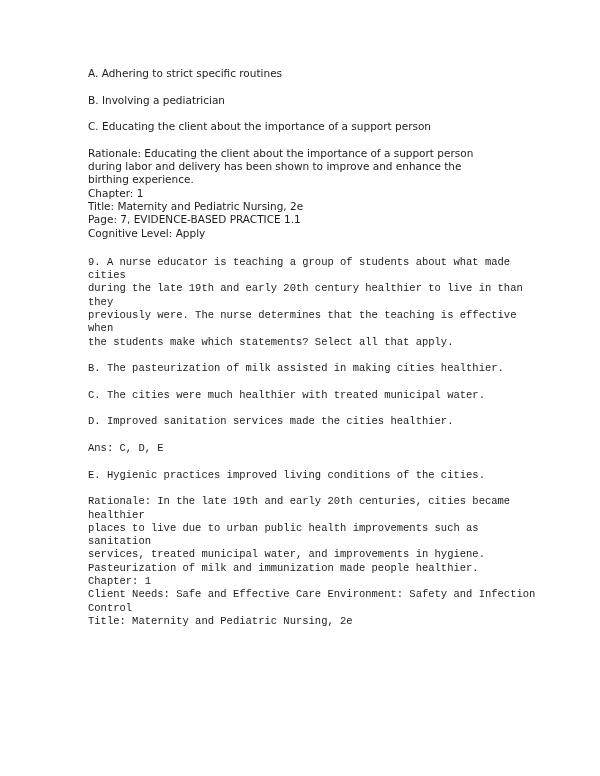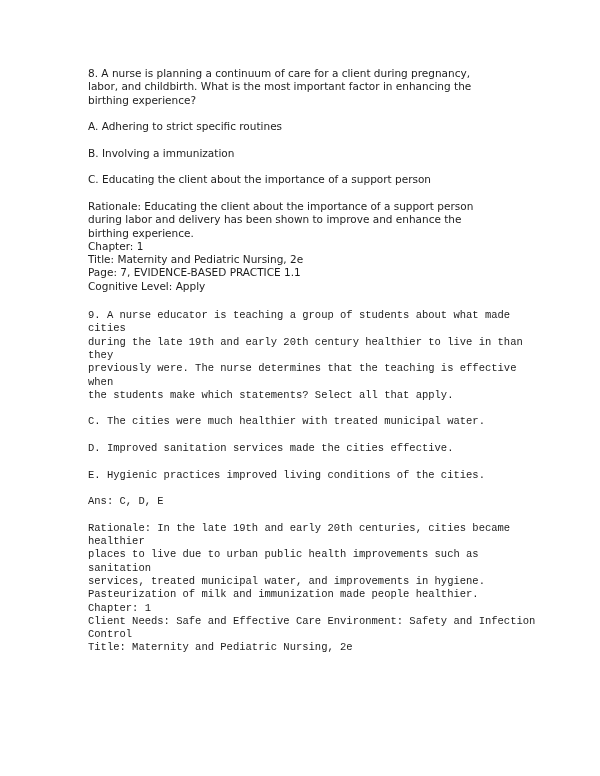--- a/index.html
+++ b/index.html
@@ -30,44 +30,42 @@
     margin-top: 16px;
     font-family: Liberation Mono, monospace;
   }
 </style>
 </head>
 <body>
 
 <div class="doc">
 
   <section class="question">
-    <p>8. A nurse is planning a continuum of care for a client during pregnancy,
-labor, and childbirth. What is the most important factor in enhancing the
-birthing experience?</p>
     <p>A. Adhering to strict specific routines</p>
-    <p>B. Involving a immunization</p>
+    <p>B. Involving a pediatrician</p>
     <p>C. Educating the client about the importance of a support person</p>
     <p>Rationale: Educating the client about the importance of a support person
 during labor and delivery has been shown to improve and enhance the
 birthing experience.
 Chapter: 1
 Title: Maternity and Pediatric Nursing, 2e
 Page: 7, EVIDENCE-BASED PRACTICE 1.1
 Cognitive Level: Apply</p>
   </section>
 
   <section class="question">
     <p>9. A nurse educator is teaching a group of students about what made cities
 during the late 19th and early 20th century healthier to live in than they
 previously were. The nurse determines that the teaching is effective when
 the students make which statements? Select all that apply.</p>
+    <p>B. The pasteurization of milk assisted in making cities healthier.</p>
     <p>C. The cities were much healthier with treated municipal water.</p>
-    <p>D. Improved sanitation services made the cities effective.</p>
+    <p>D. Improved sanitation services made the cities healthier.</p>
+    <p>Ans: C, D, E</p>
     <p>E. Hygienic practices improved living conditions of the cities.</p>
-    <p>Ans: C, D, E</p>
     <p>Rationale: In the late 19th and early 20th centuries, cities became healthier
 places to live due to urban public health improvements such as sanitation
 services, treated municipal water, and improvements in hygiene.
 Pasteurization of milk and immunization made people healthier.
 Chapter: 1
 Client Needs: Safe and Effective Care Environment: Safety and Infection
 Control
 Title: Maternity and Pediatric Nursing, 2e</p>
   </section>
 

